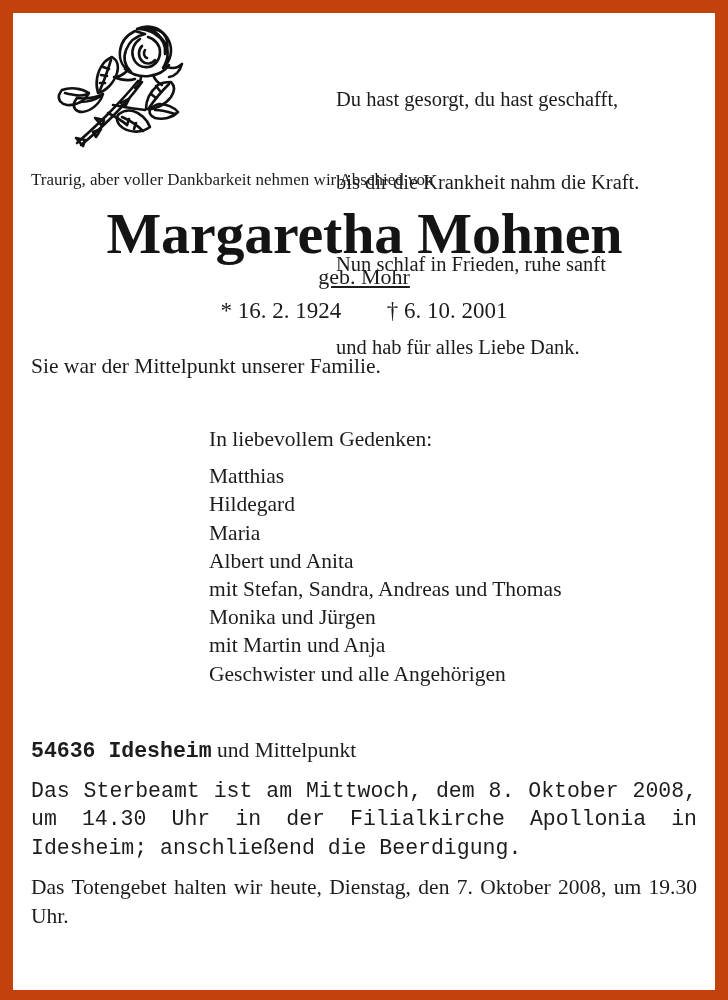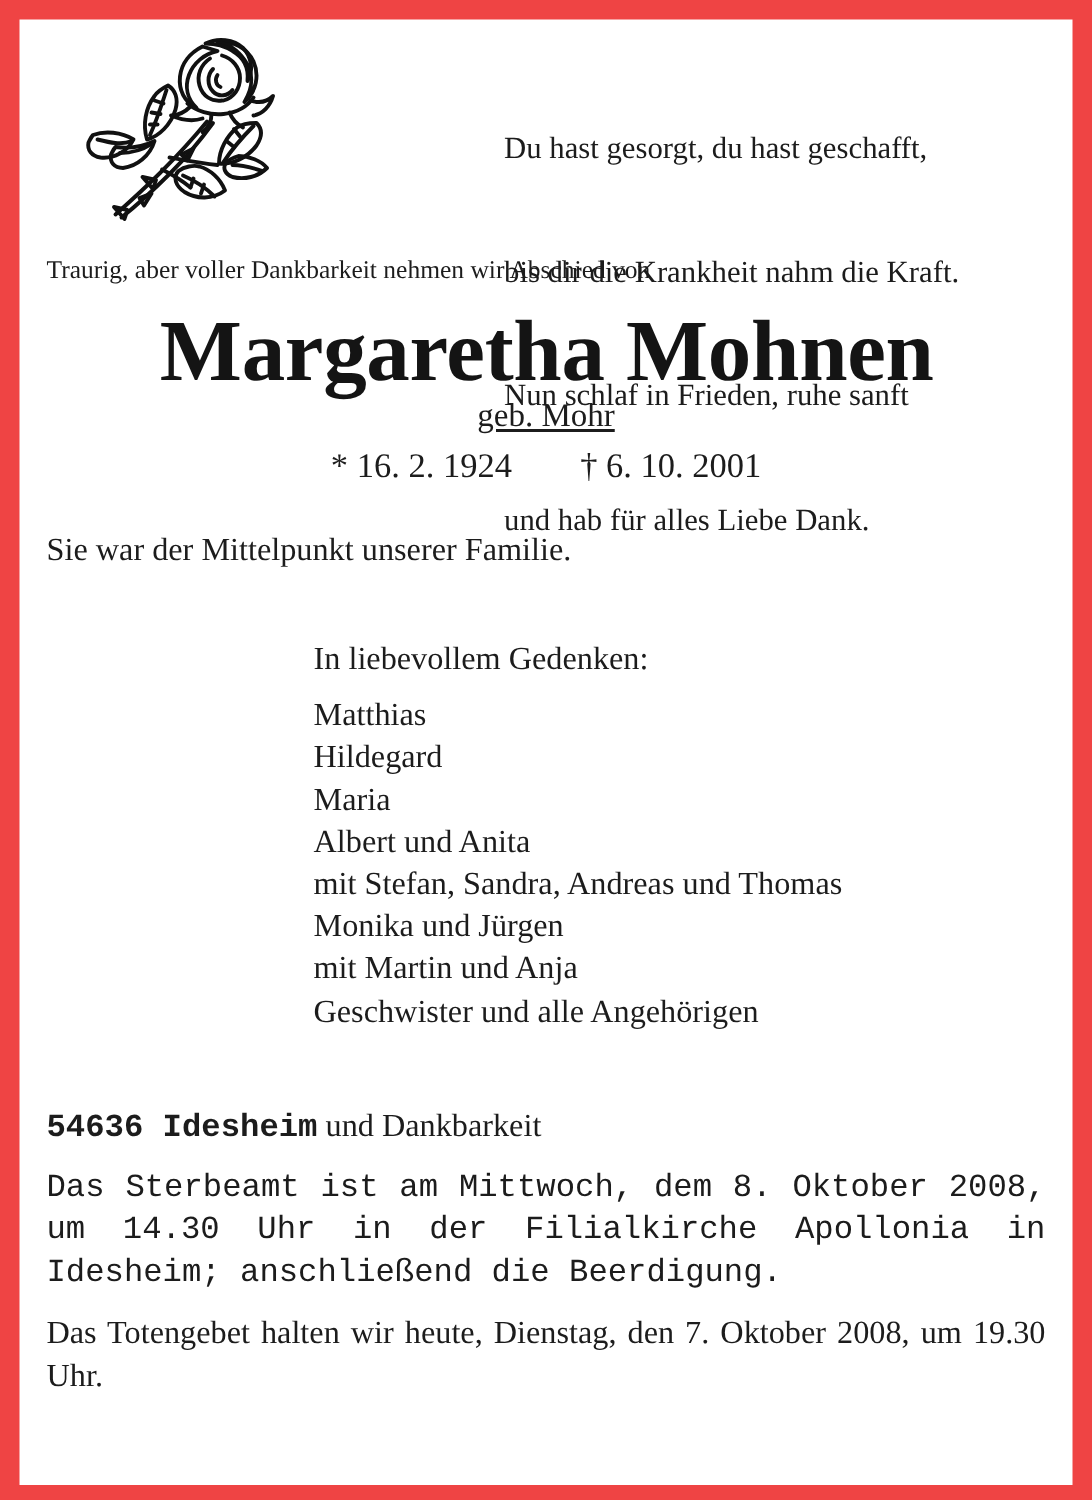--- a/index.html
+++ b/index.html
@@ -11,21 +11,21 @@
     width: 728px;
     height: 1000px;
     font-family: "Liberation Serif", "DejaVu Serif", serif;
     overflow: hidden;
   }
   #notice {
     position: relative;
     width: 728px;
     height: 1000px;
     box-sizing: border-box;
-    background: #ef4444;
+    background: #c2410c;
     padding: 13px 13px 10px 13px;
   }
   #sheet {
     position: relative;
     width: 100%;
     height: 100%;
     background: #ffffff;
     box-sizing: border-box;
     overflow: hidden;
   }
@@ -239,20 +239,20 @@
       <div>Hildegard</div>
       <div>Maria</div>
       <div>Albert und Anita</div>
       <div>mit Stefan, Sandra, Andreas und Thomas</div>
       <div>Monika und Jürgen</div>
       <div>mit Martin und Anja</div>
       <div>Geschwister und alle Angehörigen</div>
     </div>
 
     <div class="place-line">
-      <span class="zip-town">54636 Idesheim</span><span> und Dankbarkeit</span>
+      <span class="zip-town">54636 Idesheim</span><span> und Mittelpunkt</span>
     </div>
 
     <p class="service-para">Das Sterbeamt ist am Mittwoch, dem 8. Oktober 2008, um 14.30 Uhr in der Filialkirche Apollonia in Idesheim; anschließend die Beerdigung.</p>
     <p class="prayer-para">Das Totengebet halten wir heute, Dienstag, den 7. Oktober 2008, um 19.30 Uhr.</p>
 
   </div>
 </div>
 
 </body></html>

